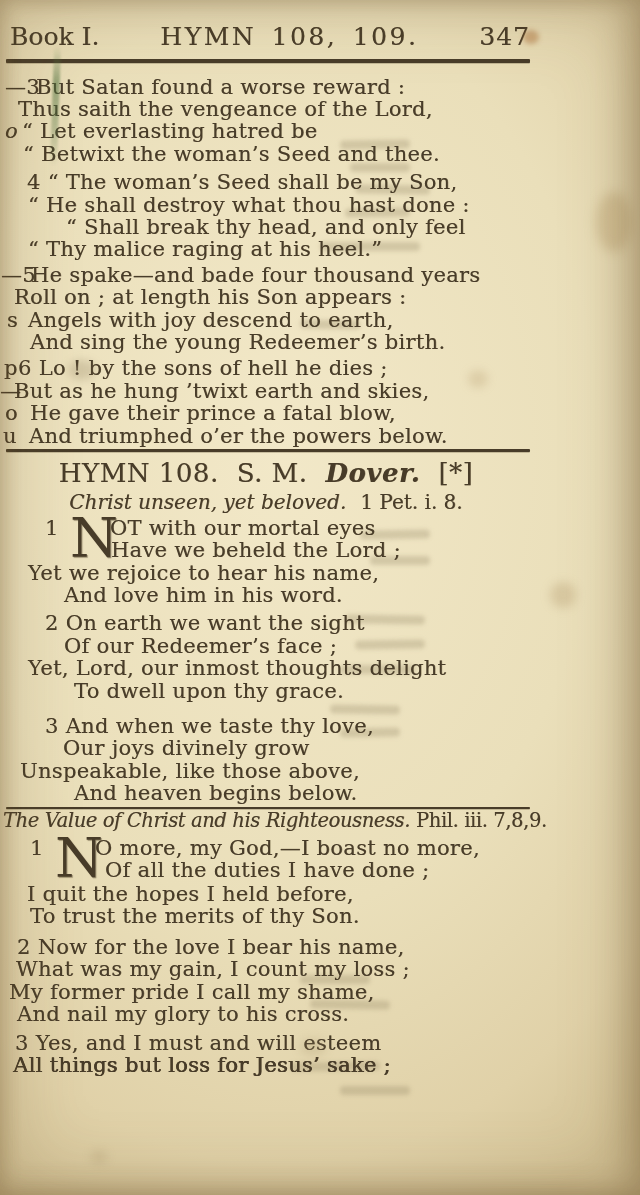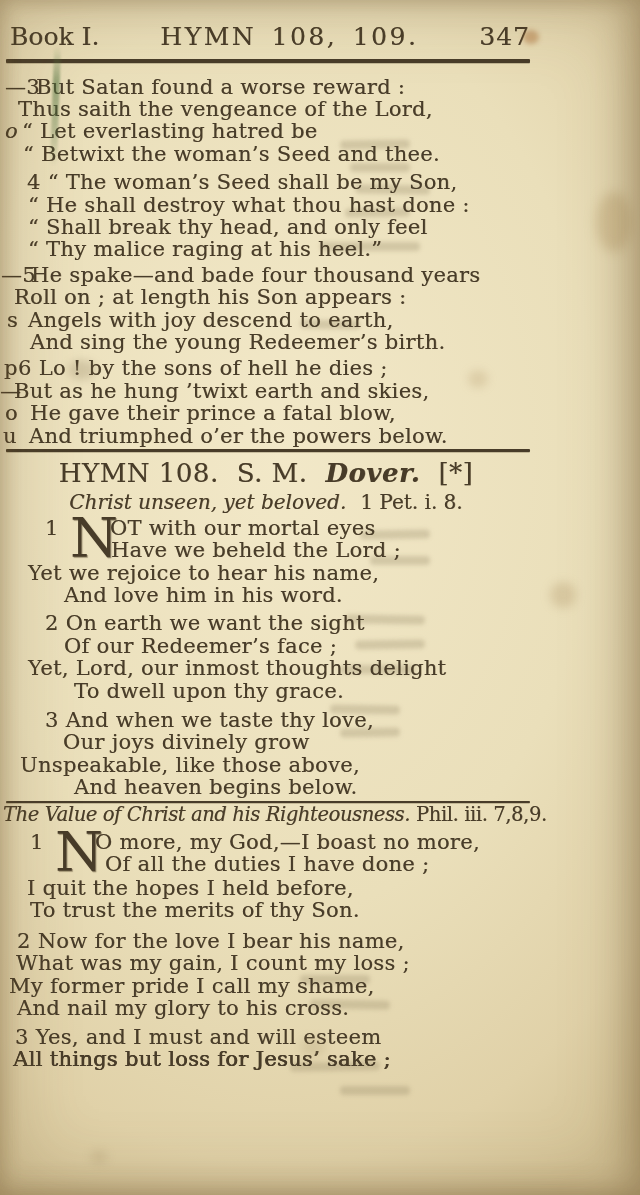--- a/index.html
+++ b/index.html
@@ -78,21 +78,21 @@
     <div class="text-block">
         <div class="stanza" style="margin-top: 13px;">
           <div class="line" style="padding-left: 36px;"><span class="marker" style="left: 5px;">—3</span><span class="t">But Satan found a worse reward :</span></div>
           <div class="line" style="padding-left: 18px;"><span class="t">Thus saith the vengeance of the Lord,</span></div>
           <div class="line" style="padding-left: 22px;"><span class="marker i" style="left: 5px;">o</span><span class="t">“ Let everlasting hatred be</span></div>
           <div class="line" style="padding-left: 23px;"><span class="t">“ Betwixt the woman’s Seed and thee.</span></div>
         </div>
         <div class="stanza" style="margin-top: 6px;">
           <div class="line" style="padding-left: 27px;"><span class="t">4 “ The woman’s Seed shall be my Son,</span></div>
           <div class="line" style="padding-left: 28px;"><span class="t">“ He shall destroy what thou hast done :</span></div>
-          <div class="line" style="padding-left: 28px;"><span class="t">“ Shall break thy head, and only feel</span></div>
+          <div class="line" style="padding-left: 28px; margin-left: 38px;"><span class="t">“ Shall break thy head, and only feel</span></div>
           <div class="line" style="padding-left: 28px;"><span class="t">“ Thy malice raging at his heel.”</span></div>
         </div>
         <div class="stanza" style="margin-top: 3px;">
           <div class="line" style="padding-left: 31px;"><span class="marker" style="left: 1px;">—5</span><span class="t">He spake—and bade four thousand years</span></div>
           <div class="line" style="padding-left: 14px;"><span class="t">Roll on ; at length his Son appears :</span></div>
           <div class="line" style="padding-left: 28px;"><span class="marker" style="left: 7px;">s</span><span class="t">Angels with joy descend to earth,</span></div>
           <div class="line" style="padding-left: 30px;"><span class="t">And sing the young Redeemer’s birth.</span></div>
         </div>
         <div class="stanza" style="margin-top: 4px;">
           <div class="line" style="padding-left: 18px;"><span class="marker" style="left: 4px;">p</span><span class="t">6 Lo ! by the sons of hell he dies ;</span></div>
@@ -112,21 +112,21 @@
         <div class="stanza">
           <div class="line" style="padding-left: 28px;"><span class="t">Yet we rejoice to hear his name,</span></div>
           <div class="line" style="padding-left: 64px;"><span class="t">And love him in his word.</span></div>
         </div>
         <div class="stanza" style="margin-top: 6px;">
           <div class="line" style="padding-left: 45px;"><span class="t">2 On earth we want the sight</span></div>
           <div class="line" style="padding-left: 64px;"><span class="t">Of our Redeemer’s face ;</span></div>
           <div class="line" style="padding-left: 28px;"><span class="t">Yet, Lord, our inmost thoughts delight</span></div>
           <div class="line" style="padding-left: 74px;"><span class="t">To dwell upon thy grace.</span></div>
         </div>
-        <div class="stanza" style="margin-top: 7px;">
+        <div class="stanza" style="margin-top: 13px;">
           <div class="line" style="padding-left: 45px;"><span class="t">3 And when we taste thy love,</span></div>
           <div class="line" style="padding-left: 63px;"><span class="t">Our joys divinely grow</span></div>
           <div class="line" style="padding-left: 20px;"><span class="t">Unspeakable, like those above,</span></div>
           <div class="line" style="padding-left: 74px;"><span class="t">And heaven begins below.</span></div>
         </div>
         <div class="rule" style="margin-top: 2px;"></div>
         <div class="subtitle tight"><span class="part s-i">The Value of Christ and his Righteousness.</span><span class="part s-r">Phil. iii. 7,8,9.</span></div>
         <div class="dropcap-verse" style="margin-top: 4px;">
           <span class="dc-num" style="left: 30px;">1</span>
           <span class="dc-cap" style="left: 55px;">N</span>

